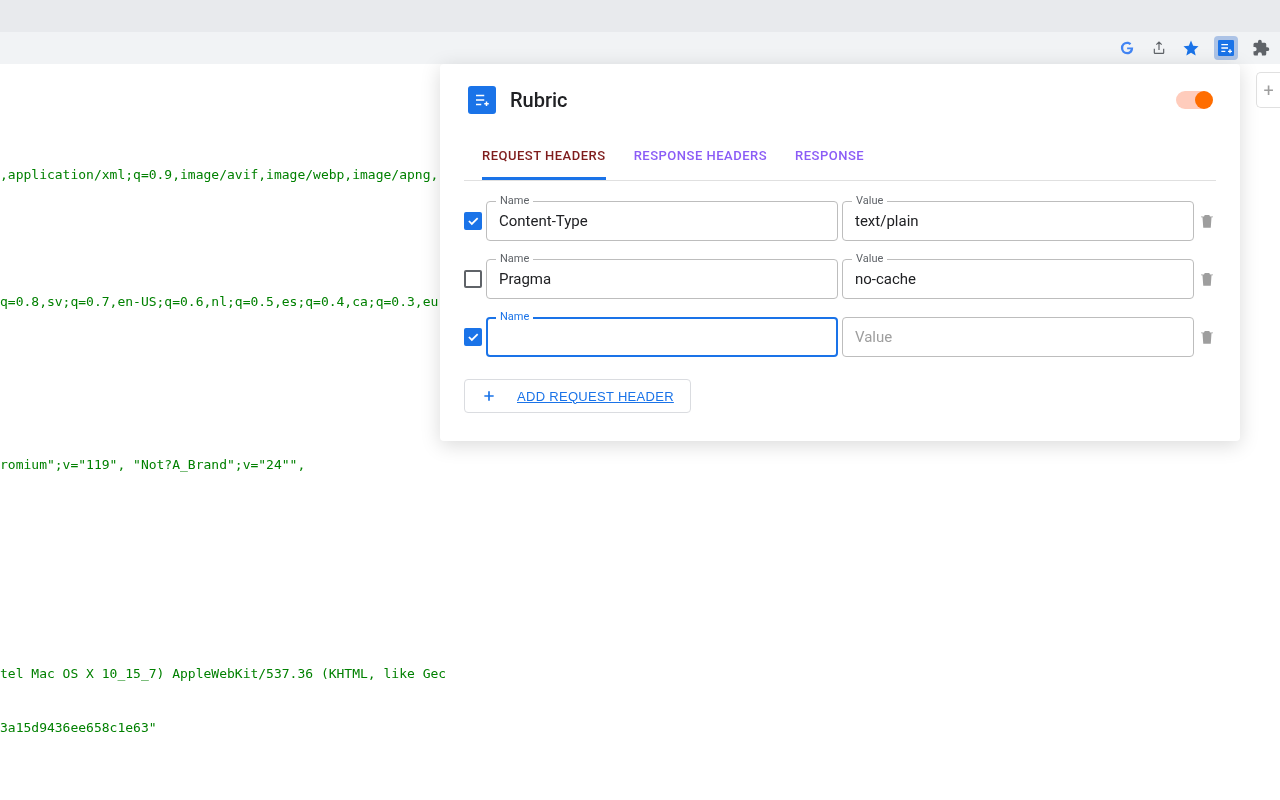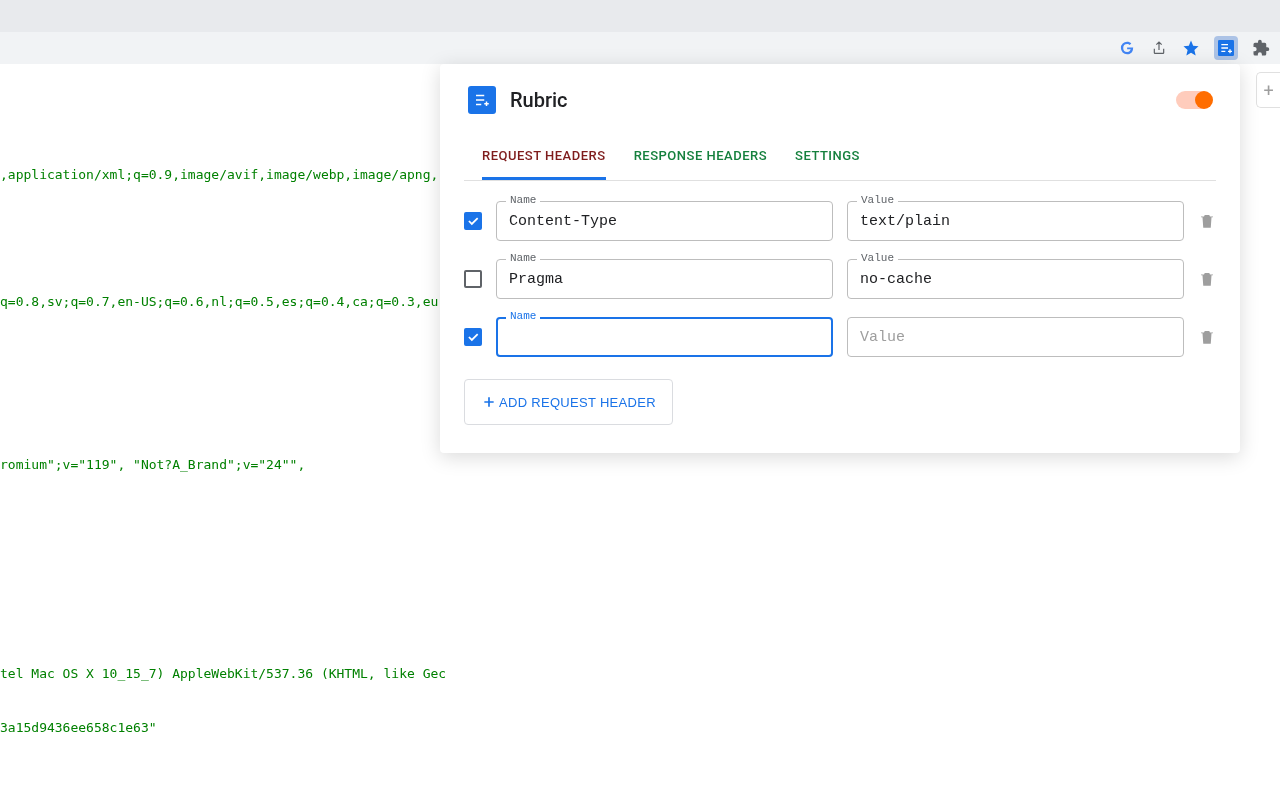--- a/index.html
+++ b/index.html
@@ -18,39 +18,39 @@
 
 .ext-popup { position: absolute; top: 64px; left: 440px; width: 800px; background: #fff; box-shadow: 0 4px 20px rgba(0,0,0,0.15); border-radius: 4px; z-index: 100; }
 .ext-header { display: flex; align-items: center; padding: 22px 28px 12px 28px; gap: 14px; }
 .ext-logo { width: 28px; height: 28px; background: #1a73e8; border-radius: 3px; display: flex; align-items: center; justify-content: center; }
 .ext-logo svg { width: 18px; height: 18px; }
 .ext-title { font-size: 20px; font-weight: 500; color: #202124; flex: 1; }
 .toggle { width: 36px; height: 18px; background: #ffccbc; border-radius: 10px; position: relative; cursor: pointer; }
 .toggle-knob { width: 18px; height: 18px; background: #ff6d00; border-radius: 50%; position: absolute; right: -1px; top: 0; }
 
 .tabs { display: flex; gap: 28px; padding: 0 18px; border-bottom: 1px solid #e0e0e0; margin: 8px 24px 0 24px; }
-.tab { padding: 14px 0; font-size: 13px; font-weight: 500; letter-spacing: 0.5px; color: #15803d; cursor: pointer; border-bottom: 3px solid transparent; }
+.tab { padding: 14px 0; font-size: 13px; font-weight: 500; letter-spacing: 0.5px; color: #8b5cf6; cursor: pointer; border-bottom: 3px solid transparent; }
 .tab.active { color: #7f1d1d; border-bottom-color: #1a73e8; }
 
 .headers-list { padding: 20px 24px 28px 24px; }
-.header-row { display: flex; align-items: center; gap: 14px; margin-bottom: 18px; font-family: Liberation Mono, monospace; }
+.header-row { display: flex; align-items: center; gap: 4px; margin-bottom: 18px; }
 .chk { width: 18px; height: 18px; border: 2px solid #5f6368; border-radius: 2px; display: flex; align-items: center; justify-content: center; cursor: pointer; flex-shrink: 0; }
 .chk.checked { background: #1a73e8; border-color: #1a73e8; }
 .chk.checked svg { width: 14px; height: 14px; }
 
 .field-wrap { position: relative; flex: 1; }
 .field-label { position: absolute; top: -7px; left: 10px; background: #fff; padding: 0 4px; font-size: 11px; color: #5f6368; }
 .field-label.focus { color: #1a73e8; }
 .field-input { width: 100%; height: 40px; border: 1px solid #bdbdbd; border-radius: 4px; padding: 9px 12px; font-size: 15px; color: #202124; outline: none; font-family: inherit; }
 .field-input.focus { border: 2px solid #1a73e8; padding: 0 11px; }
 .field-input::placeholder { color: #9e9e9e; }
 
 .trash { width: 18px; height: 18px; color: #9e9e9e; cursor: pointer; flex-shrink: 0; }
 
-.add-btn { display: inline-flex; align-items: center; gap: 2px; border: 1px solid #dadce0; border-radius: 4px; padding: 14px 16px; font-size: 13px; font-weight: 500; letter-spacing: 0.3px; color: #1a73e8; background: #fff; cursor: pointer; margin-top: 4px; }
+.add-btn { display: inline-flex; align-items: center; gap: 20px; border: 1px solid #dadce0; border-radius: 4px; padding: 8px 16px; font-size: 13px; font-weight: 500; letter-spacing: 0.3px; color: #1a73e8; background: #fff; cursor: pointer; margin-top: 4px; text-decoration: underline; }
 .add-btn svg { width: 16px; height: 16px; }
 
 .new-tab-btn { position: absolute; right: 0; top: 72px; width: 24px; height: 36px; border: 1px solid #e0e0e0; border-right: none; border-radius: 5px 0 0 5px; display: flex; align-items: center; justify-content: center; color: #9e9e9e; font-size: 18px; cursor: pointer; z-index: 50; background: #fff; }
 </style>
 </head>
 <body>
 
 <div class="top-gray-bar"></div>
 <div class="secondary-bar">
   <span class="toolbar-icon">
@@ -105,21 +105,21 @@
     </div>
     <div class="ext-title">Rubric</div>
     <div class="toggle">
       <div class="toggle-knob"></div>
     </div>
   </div>
 
   <div class="tabs">
     <div class="tab active">REQUEST HEADERS</div>
     <div class="tab">RESPONSE HEADERS</div>
-    <div class="tab">SETTINGS</div>
+    <div class="tab">RESPONSE</div>
   </div>
 
   <div class="headers-list">
 
     <div class="header-row">
       <div class="chk checked">
         <svg viewBox="0 0 24 24" fill="none" stroke="#fff" stroke-width="3">
             <path d="M5 12l5 5L20 7"></path>
           </svg>
       </div>

